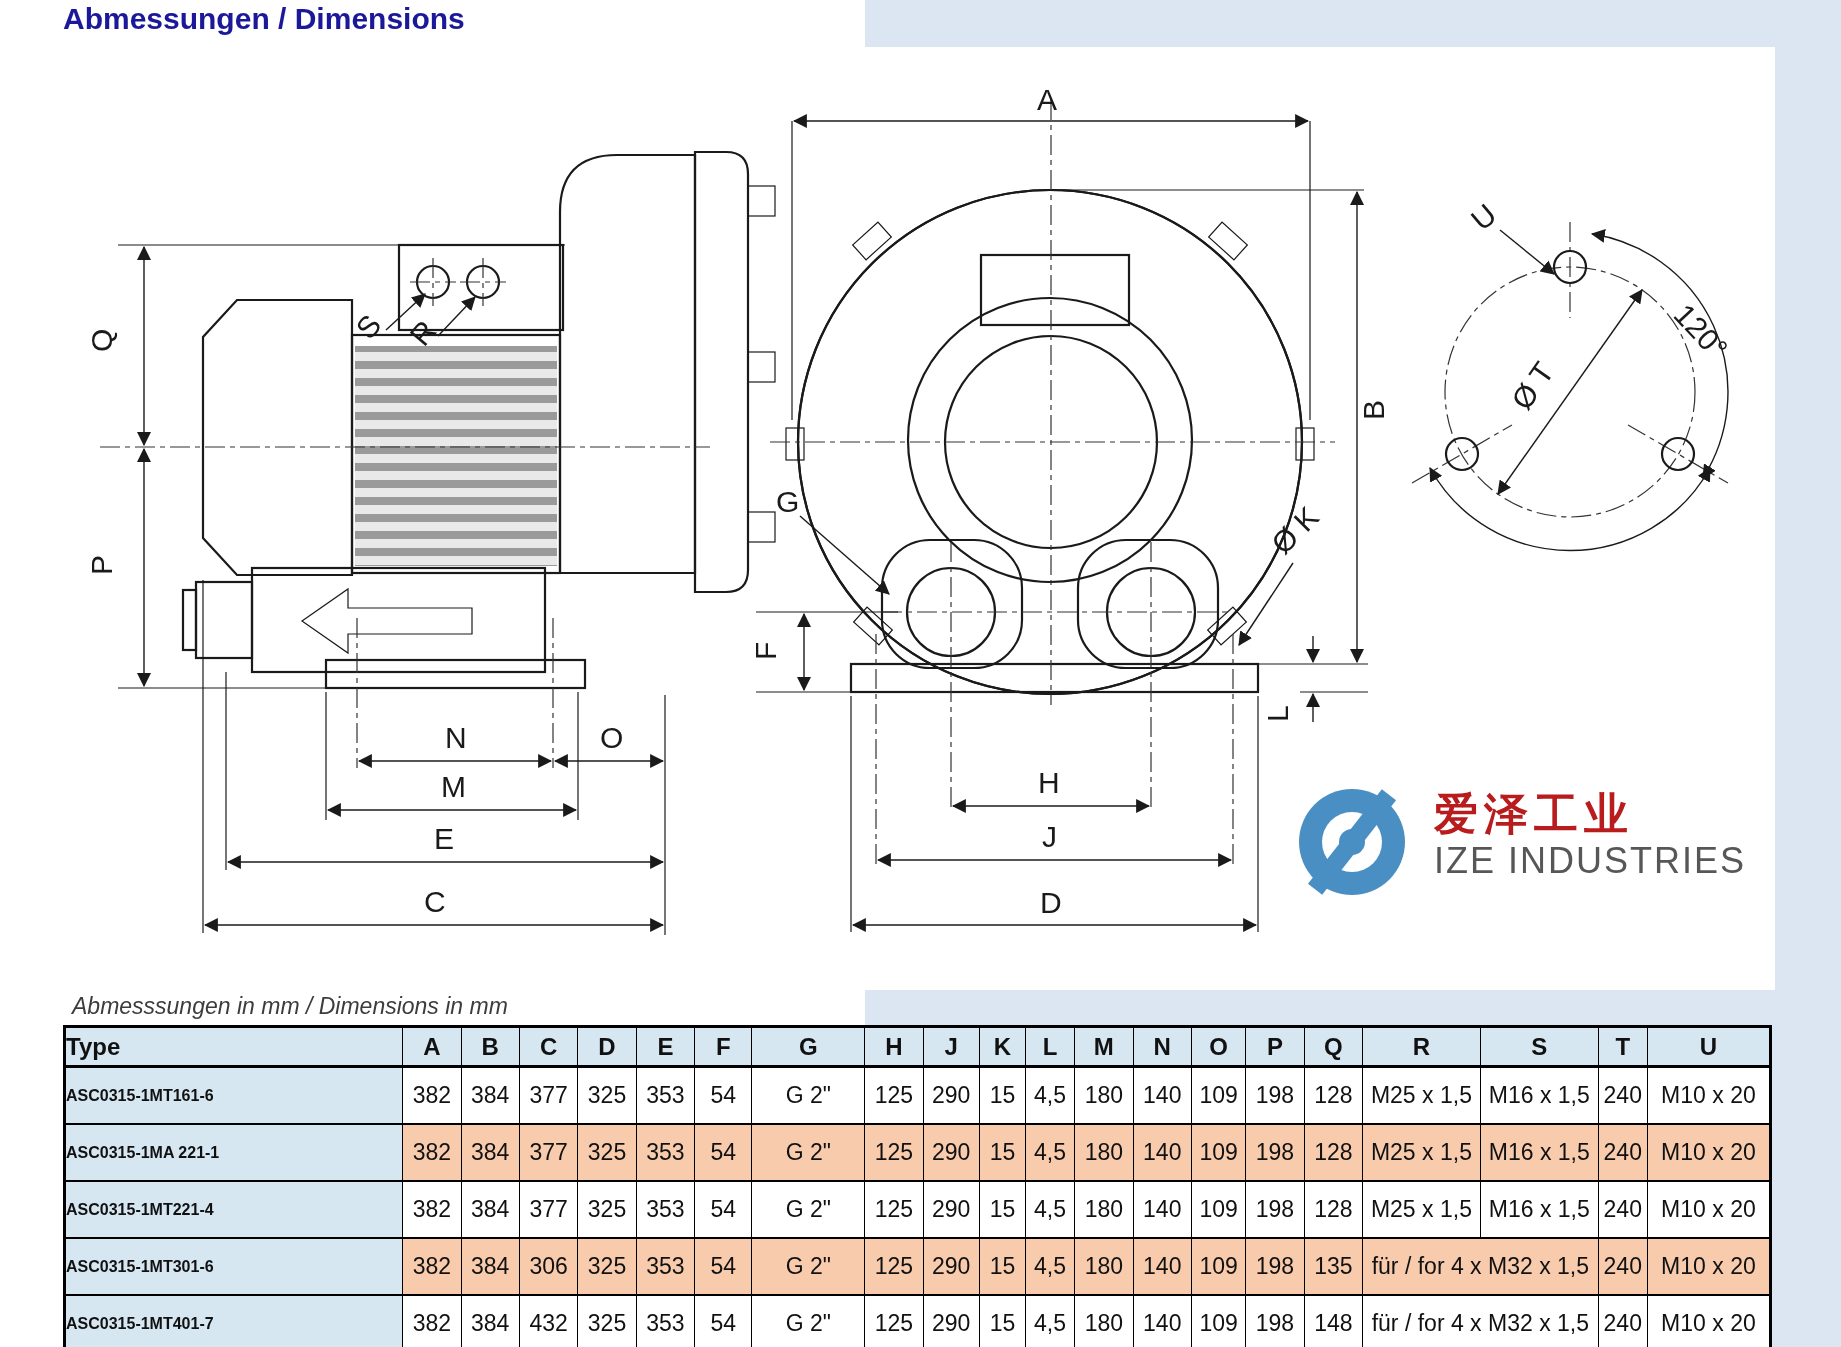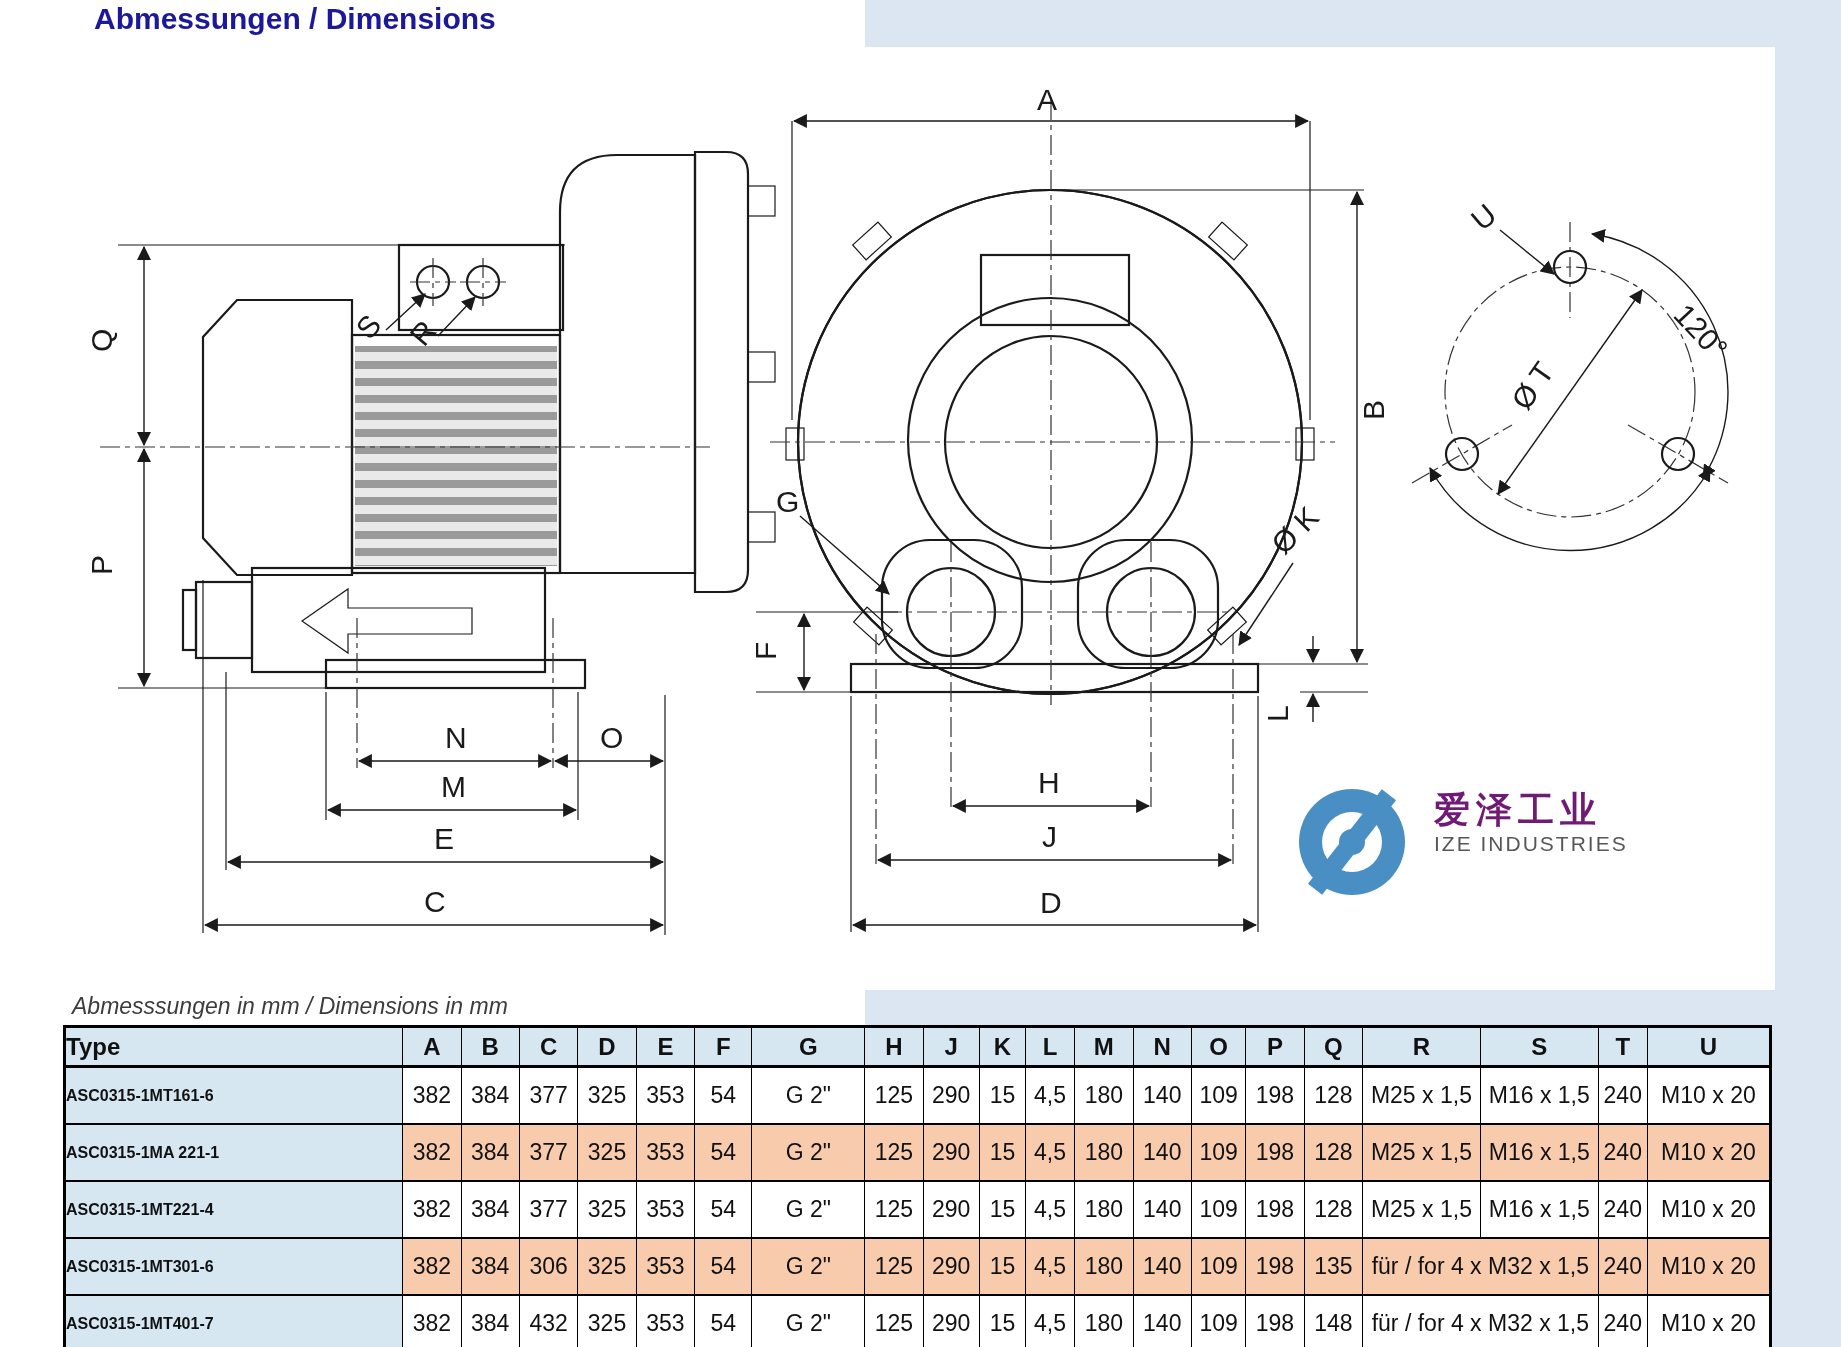--- a/index.html
+++ b/index.html
@@ -3,38 +3,38 @@
 <meta charset="utf-8">
 <style>
   html,body{margin:0;padding:0;}
   body{
     width:1841px;height:1347px;position:relative;background:#ffffff;
     font-family:"Liberation Sans", sans-serif;overflow:hidden;
     --band:#dce6f2; --hdr:#d6e7f2; --hl:#f8cbad; --title:#1c189a;
   }
   .accent-band{position:absolute;left:865px;top:0;width:976px;height:1347px;background:var(--band);}
   .drawing-panel{position:absolute;left:0;top:47px;width:1775px;height:943px;background:#ffffff;}
-  .page-title{position:absolute;left:63px;top:2px;font-size:30px;font-weight:bold;color:var(--title);margin-left:31px;}
+  .page-title{position:absolute;left:63px;top:2px;font-size:30px;font-weight:bold;color:var(--title);}
   .drawing-svg{position:absolute;left:0;top:0;width:1841px;height:1347px;}
   .table-caption{position:absolute;left:72px;top:993px;font-size:23px;font-style:italic;color:#3c3c3c;}
   .tbl-wrap{position:absolute;left:63px;top:1025px;width:1709px;}
   table{border-collapse:collapse;table-layout:fixed;width:1709px;border:3px solid #000;background:#fff;}
   th,td{border:1px solid #000;font-size:23px;text-align:center;padding:0;overflow:hidden;white-space:nowrap;color:#111;}
   thead th{height:37px;background:var(--hdr);font-weight:bold;font-size:24px;}
   thead tr{border-bottom:3px solid #000;}
   tbody tr{border-top:2px solid #000;}
   tbody td{height:55px;}
   th.type-h, td.type{text-align:left;}
   td.type{background:var(--hdr);font-weight:bold;font-size:16px;}
   tr.hl td:not(.type){background:var(--hl);}
   
   .logo{position:absolute;left:1296px;top:786px;display:flex;align-items:flex-start;}
   .logo-text{margin-left:26px;padding-top:6px;}
-  .logo-cn{font-size:36px;font-weight:bold;color:#701a75;letter-spacing:6px;line-height:1.0;}
-  .logo-en{font-size:21px;color:#575757;letter-spacing:2px;margin-top:4px;}
+  .logo-cn{font-size:44px;font-weight:bold;color:#b91c1c;letter-spacing:6px;line-height:1.0;}
+  .logo-en{font-size:36px;color:#575757;letter-spacing:2px;margin-top:4px;}
   
   .ln{stroke:#1a1a1a;stroke-width:2.2;fill:none;}
   .thin{stroke:#1a1a1a;stroke-width:1.2;fill:none;}
   .cl{stroke:#333;stroke-width:1.2;fill:none;stroke-dasharray:20 5 5 5;}
   .dim{stroke:#1a1a1a;stroke-width:1.4;fill:none;}
   text.lbl{font-family:"Liberation Sans",sans-serif;font-size:30px;fill:#1a1a1a;}
 </style>
 </head>
 <body style="--band: #dce6f2; --hdr: #d6e7f2; --hl: #f8cbad; --title: #1c189a;">
 

